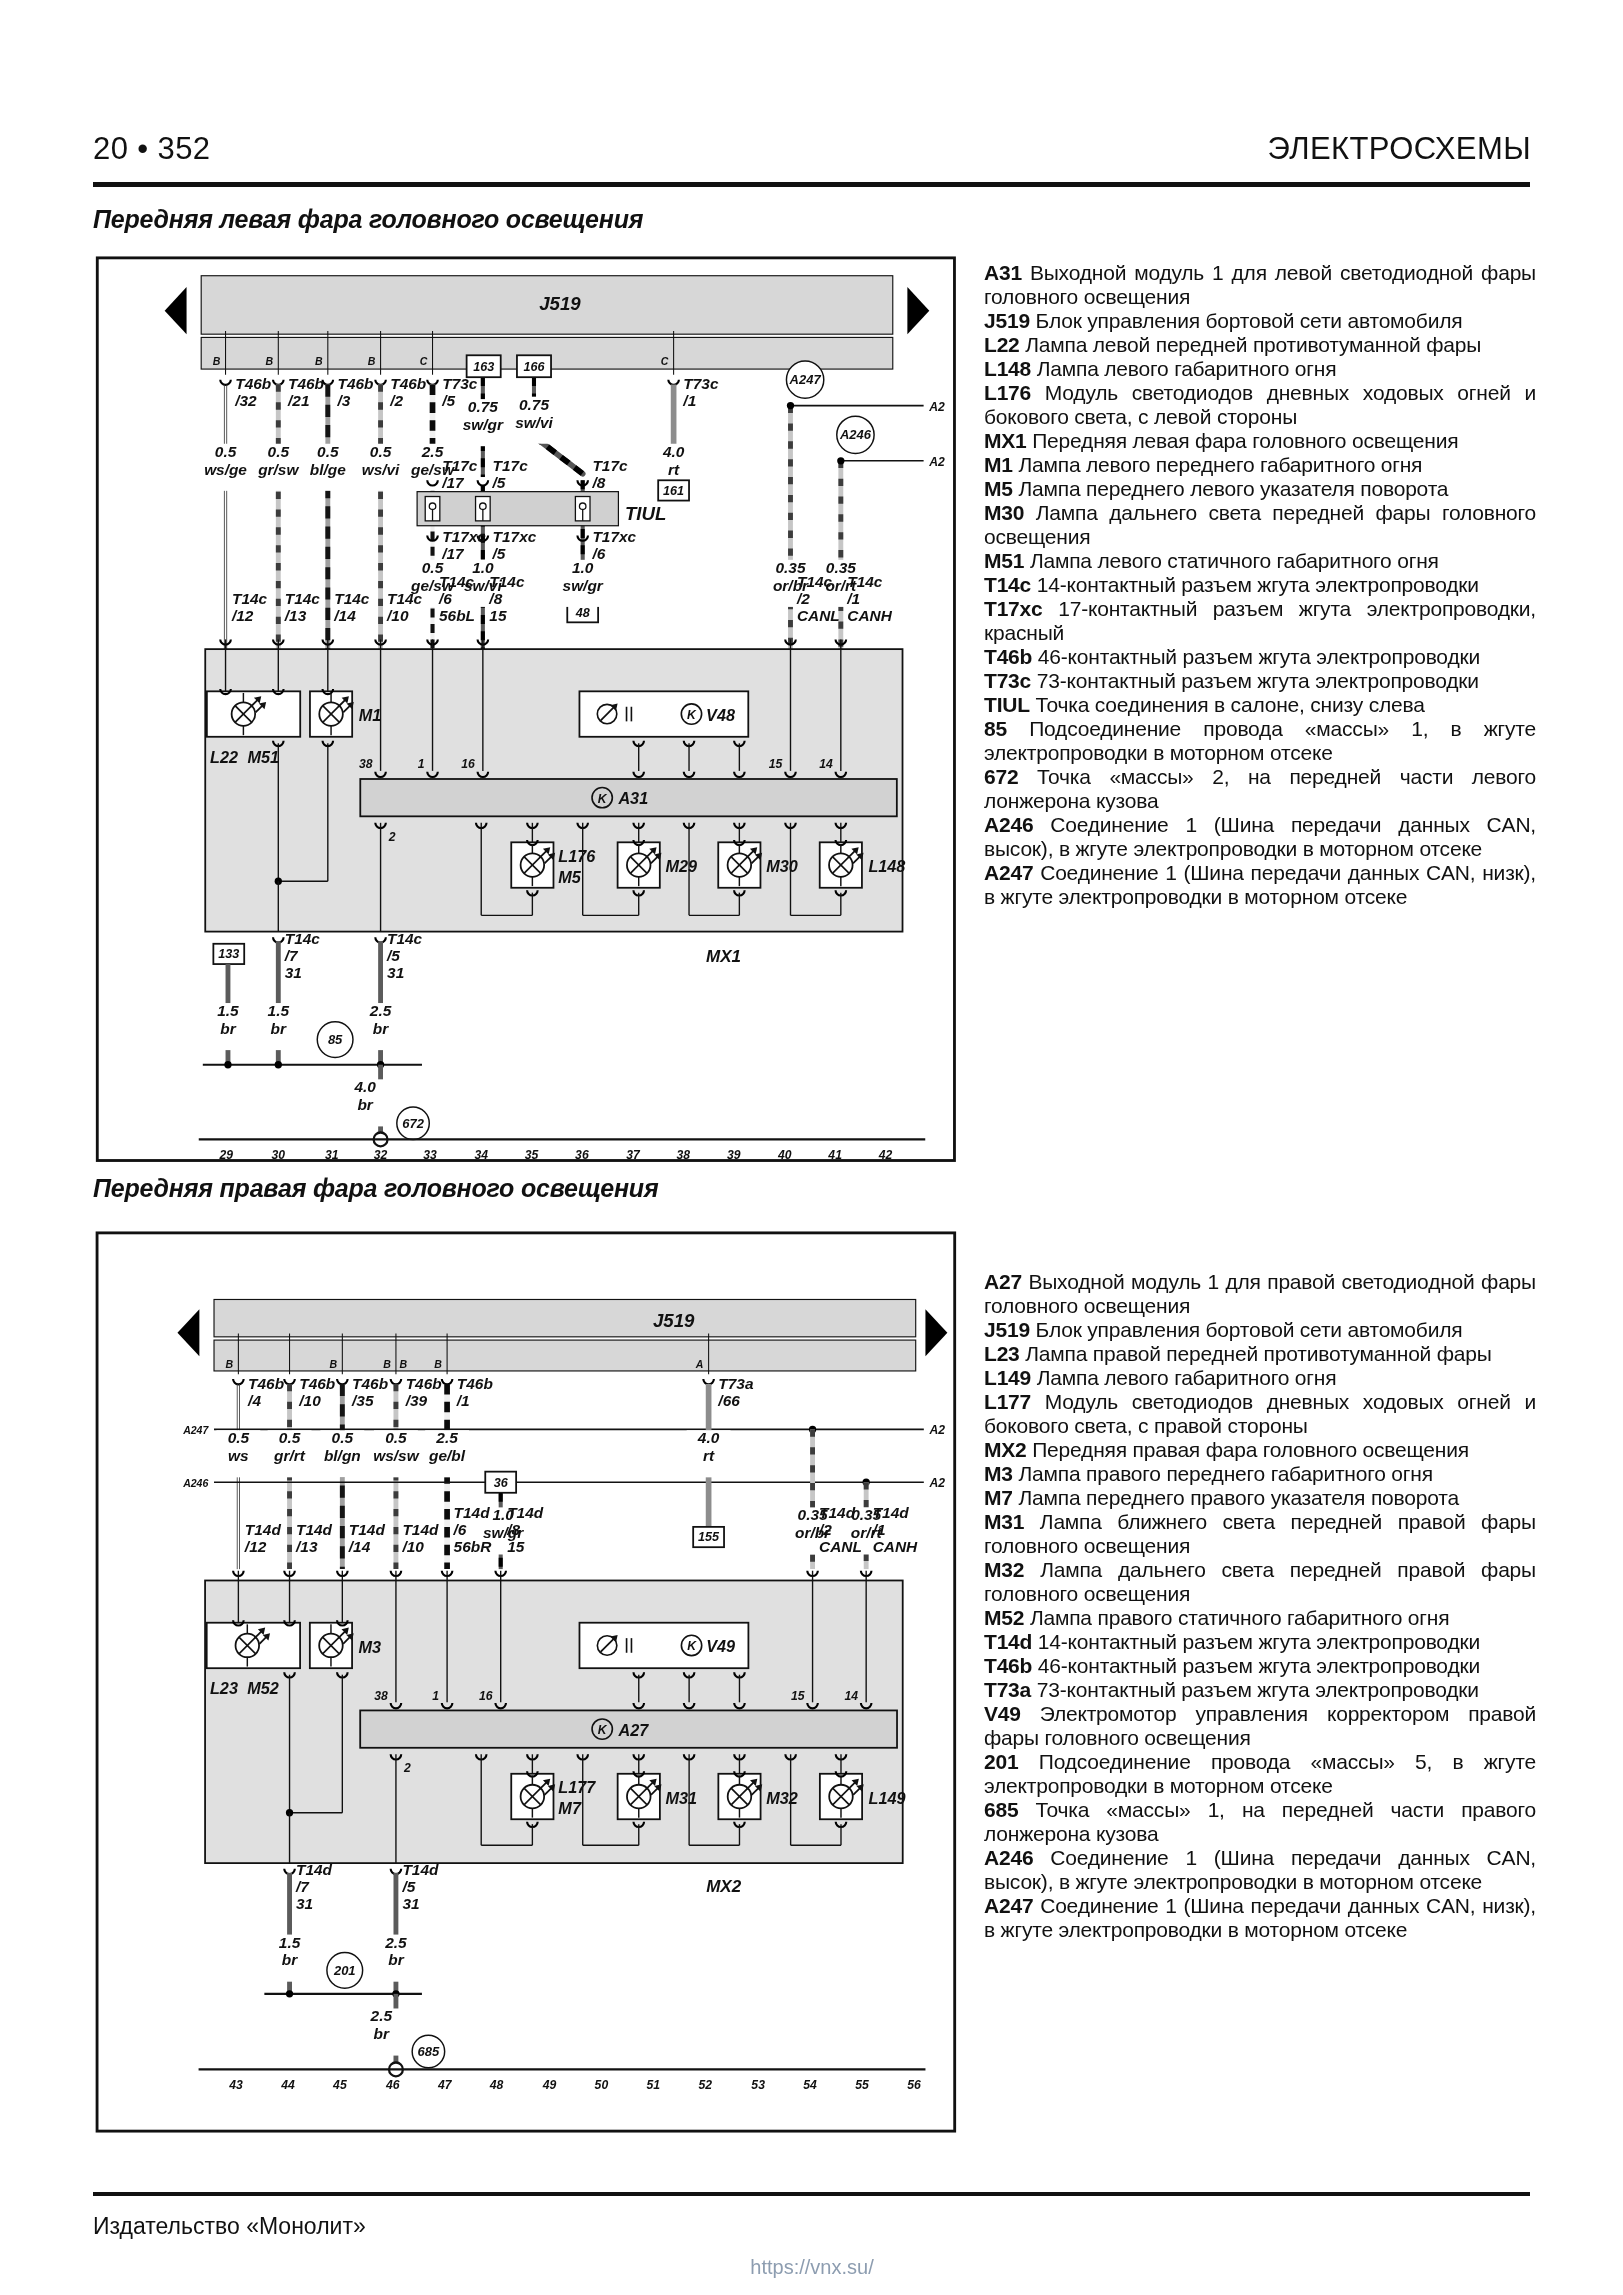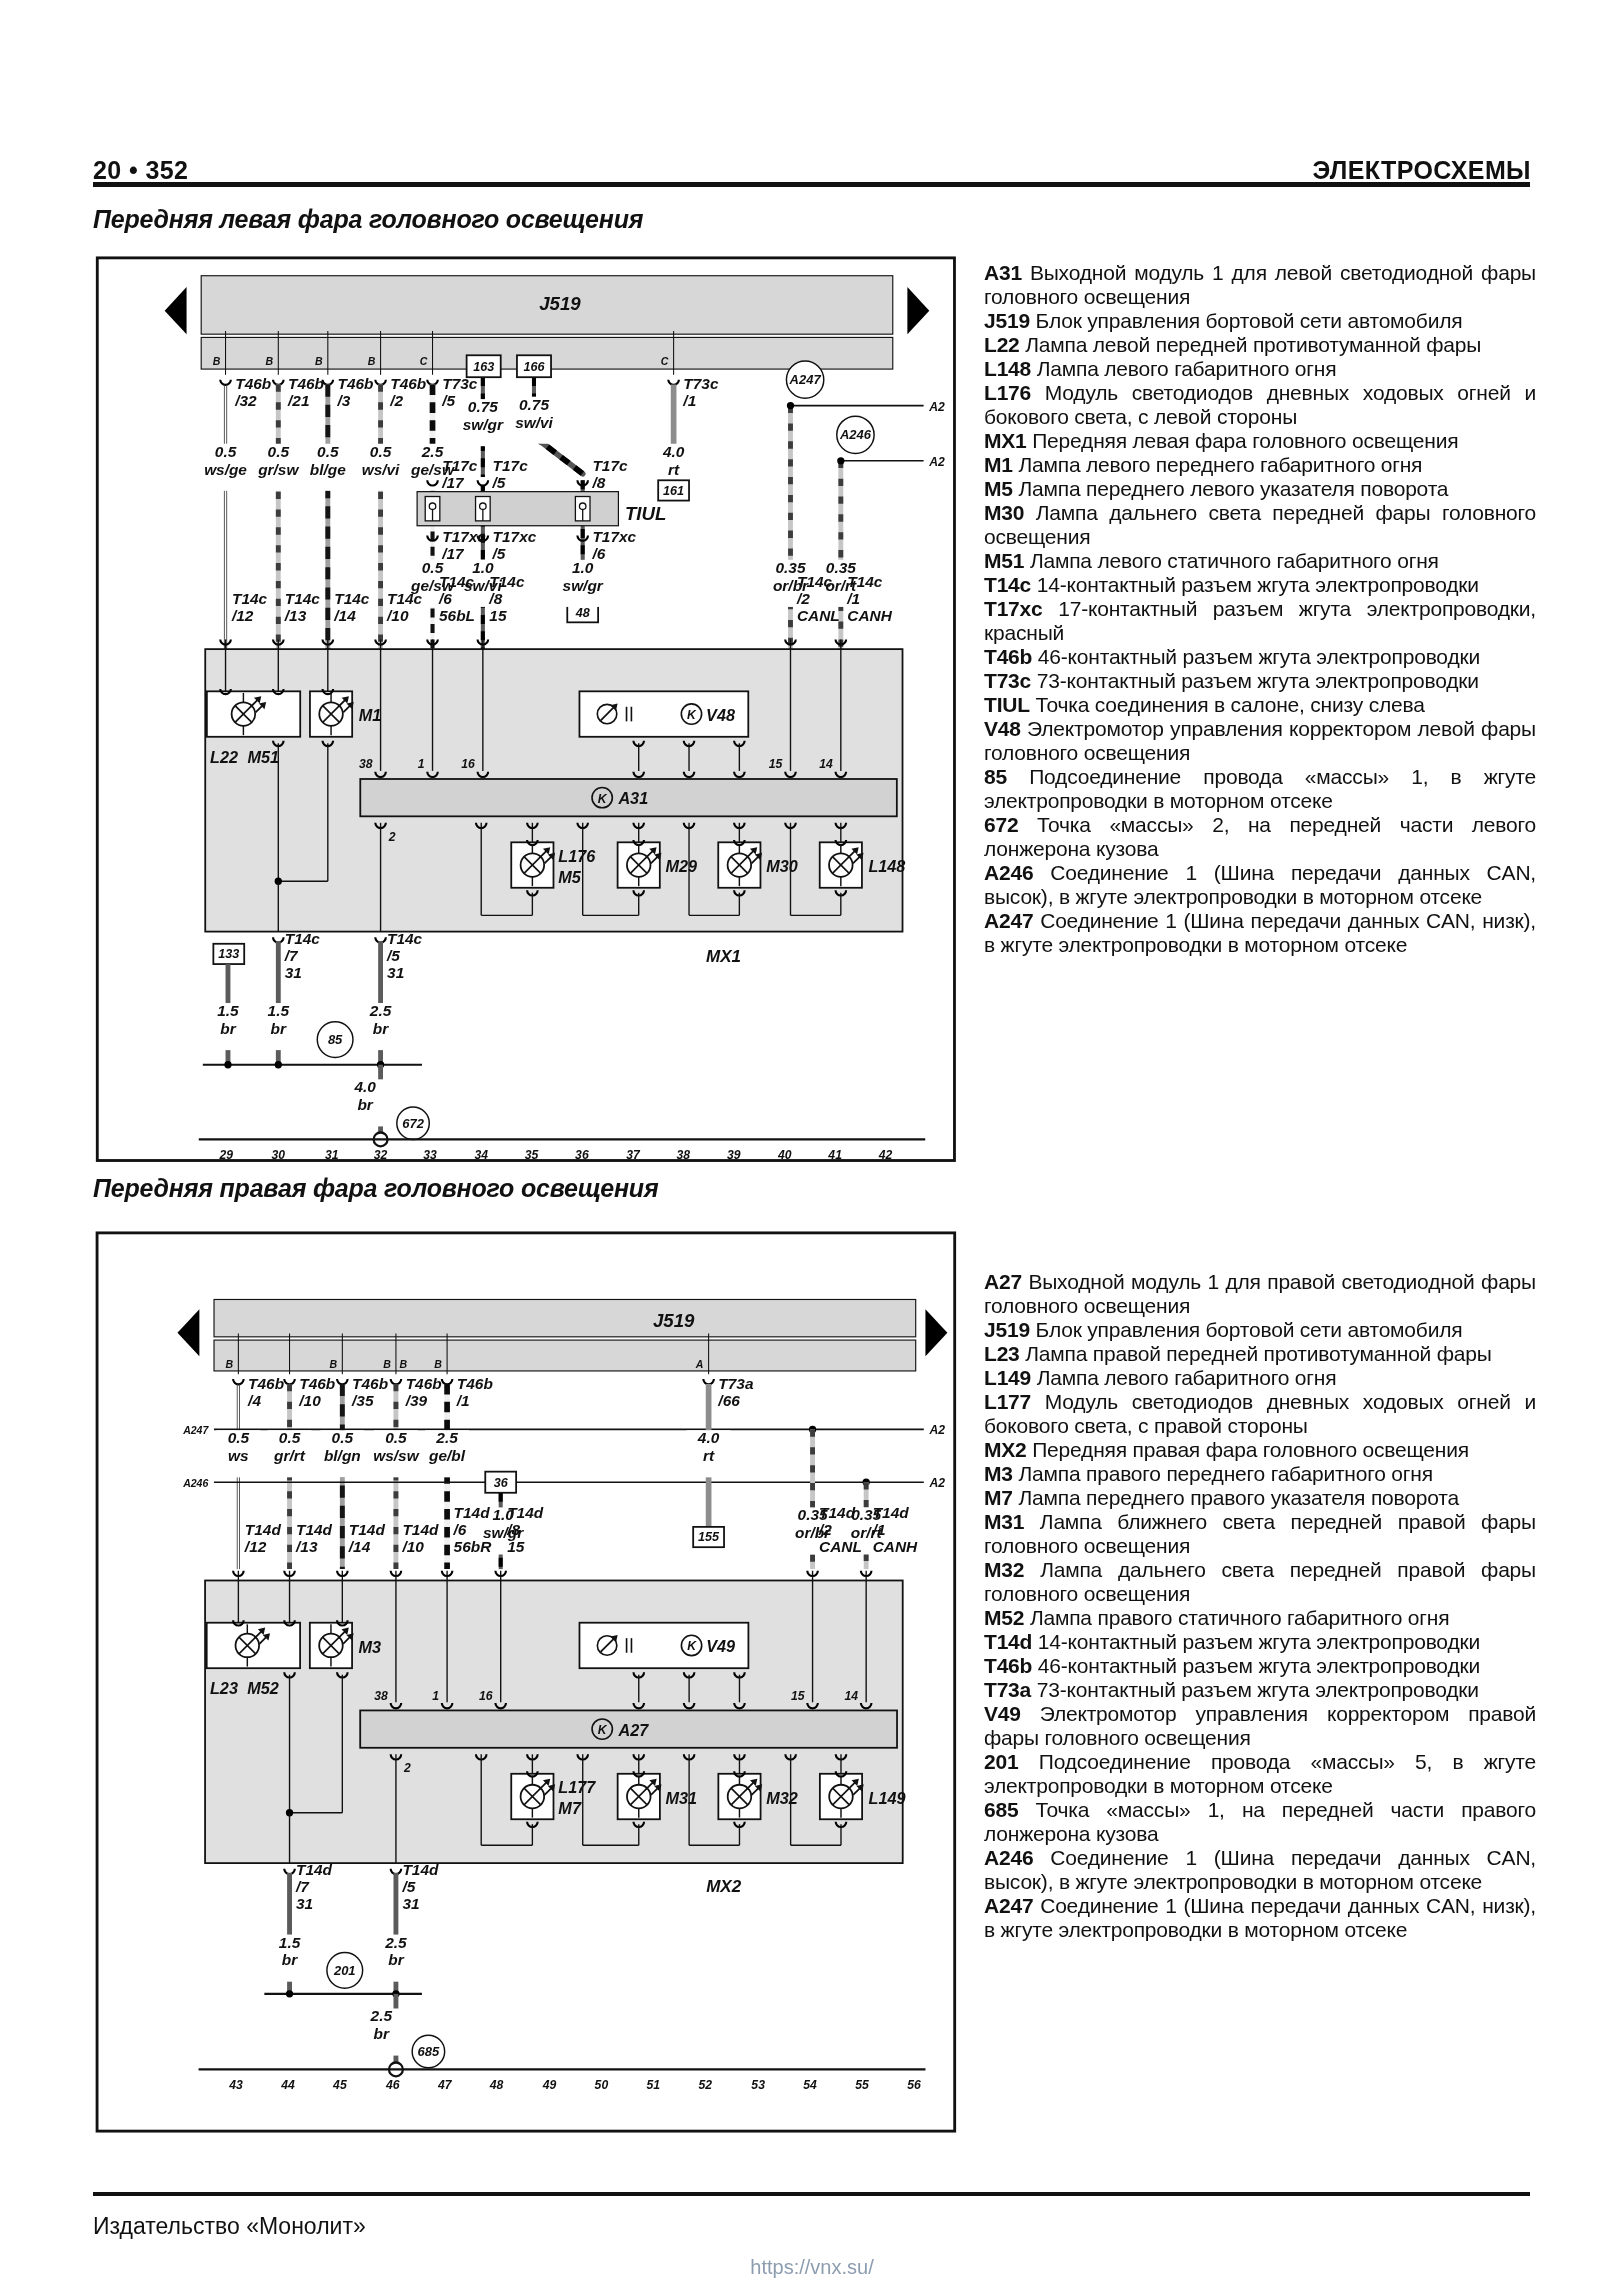--- a/index.html
+++ b/index.html
@@ -1,18 +1,18 @@
 <!DOCTYPE html>
 <html style="font-size:13px"><head>
 <meta charset="utf-8">
 <style>
   html,body{margin:0;padding:0;background:#fff;}
   #page{position:relative;width:1624px;height:2295px;background:#fff;overflow:hidden;
         font-family:"Liberation Sans",sans-serif;color:#111;}
-  .hdr{position:absolute;top:156px;font-size:25px;font-weight:bold;letter-spacing:0.4px;}
+  .hdr{position:absolute;top:131px;font-size:31px;font-weight:normal;letter-spacing:0.4px;}
   #hdr-left{left:93px;}
   #hdr-right{right:93px;}
   .rule{position:absolute;left:93px;width:1437px;background:#111;}
   #rule-top{top:182px;height:4.9px;}
   #rule-bottom{top:2192px;height:4px;}
   .dtitle{position:absolute;left:93px;font-size:25px;font-weight:bold;font-style:italic;letter-spacing:-0.2px;}
   #title-1{top:205px;}
   #title-2{top:1174px;}
   .dsvg{position:absolute;left:93px;}
   #svg-1{top:253px;}
@@ -429,21 +429,20 @@
       <p><b>MX1</b> Передняя левая фара головного освещения</p>
       <p><b>M1</b> Лампа левого переднего габаритного огня</p>
       <p><b>M5</b> Лампа переднего левого указателя поворота</p>
       <p><b>M30</b> Лампа дальнего света передней фары головного освещения</p>
       <p><b>M51</b> Лампа левого статичного габаритного огня</p>
       <p><b>T14c</b> 14-контактный разъем жгута электропроводки</p>
       <p><b>T17xc</b> 17-контактный разъем жгута электропроводки, красный</p>
       <p><b>T46b</b> 46-контактный разъем жгута электропроводки</p>
       <p><b>T73c</b> 73-контактный разъем жгута электропроводки</p>
       <p><b>TIUL</b> Точка соединения в салоне, снизу слева</p>
-      <p><b>V48</b> Электромотор управления корректором левой фары головного освещения</p>
       <p><b>85</b> Подсоединение провода «массы» 1, в жгуте электропроводки в моторном отсеке</p>
       <p><b>672</b> Точка «массы» 2, на передней части левого лонжерона кузова</p>
       <p><b>A246</b> Соединение 1 (Шина передачи данных CAN, высок), в жгуте электропроводки в моторном отсеке</p>
       <p><b>A247</b> Соединение 1 (Шина передачи данных CAN, низк), в жгуте электропроводки в моторном отсеке</p>
     </div>
 
   <div id="title-2" class="dtitle">Передняя правая фара головного освещения</div>
   <svg id="svg-2" class="dsvg" viewBox="115 1512 1070 1118" width="869" height="908">
       <rect x="120" y="1518" width="1056" height="1106" fill="none" stroke="#111" stroke-width="3.5"></rect>
       <rect x="264" y="1600" width="864" height="46" fill="#d7d7d7" stroke="#111" stroke-width="1.4"></rect>

